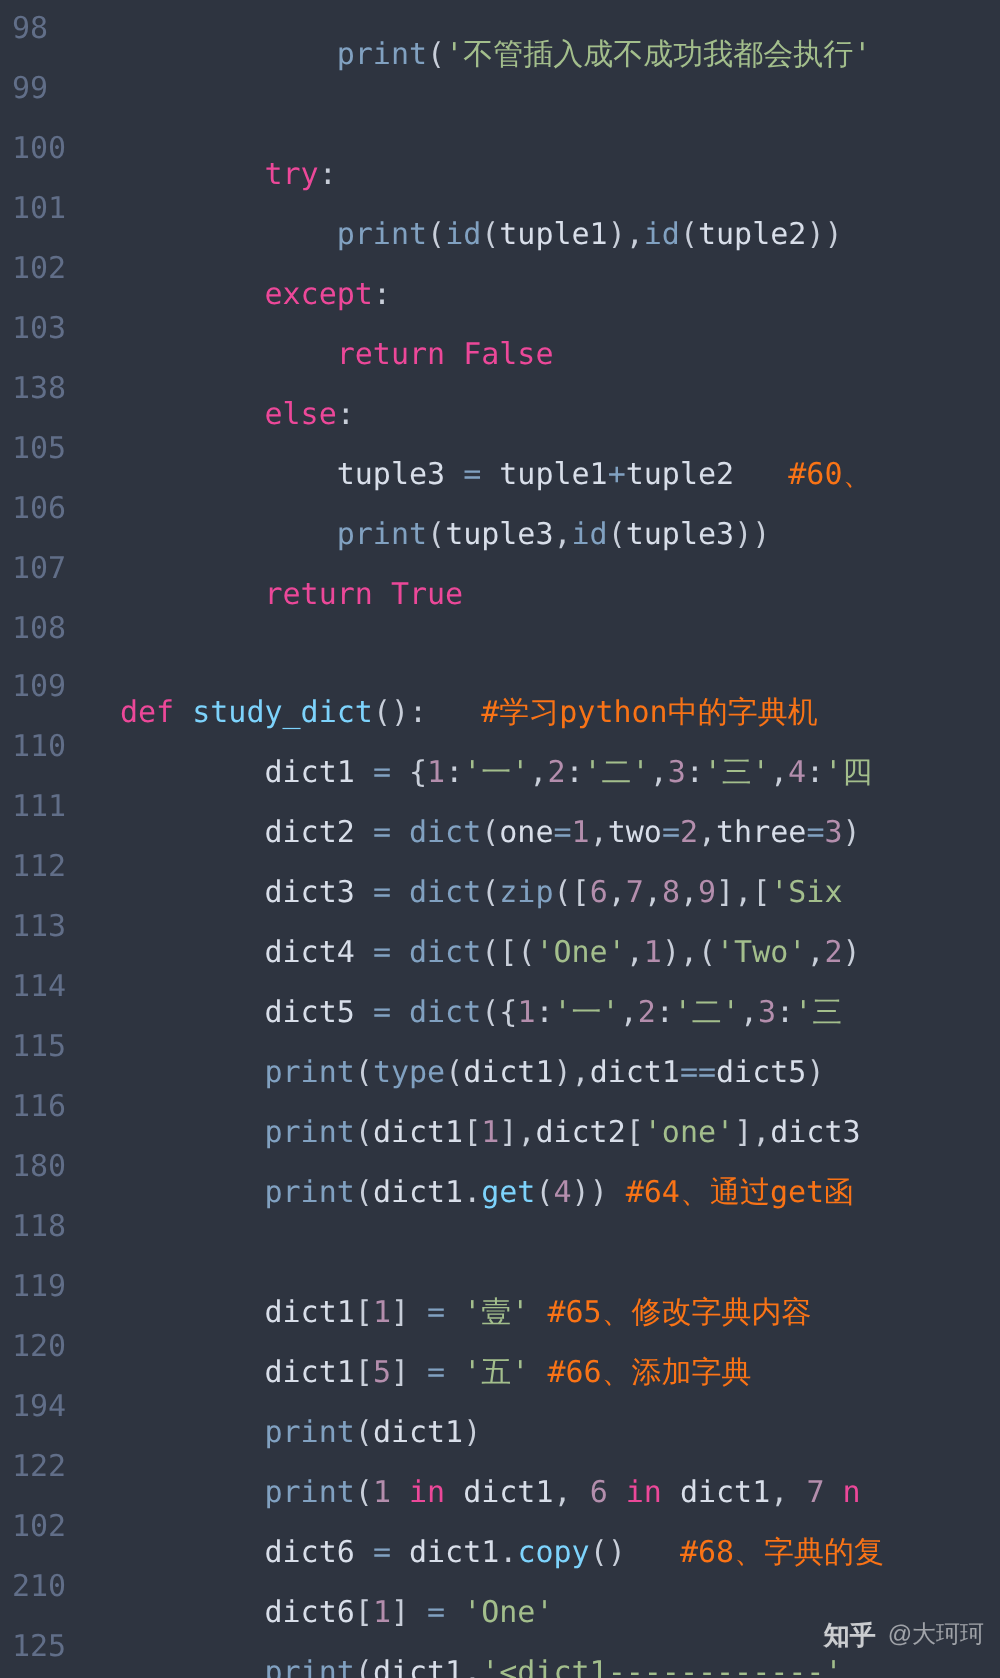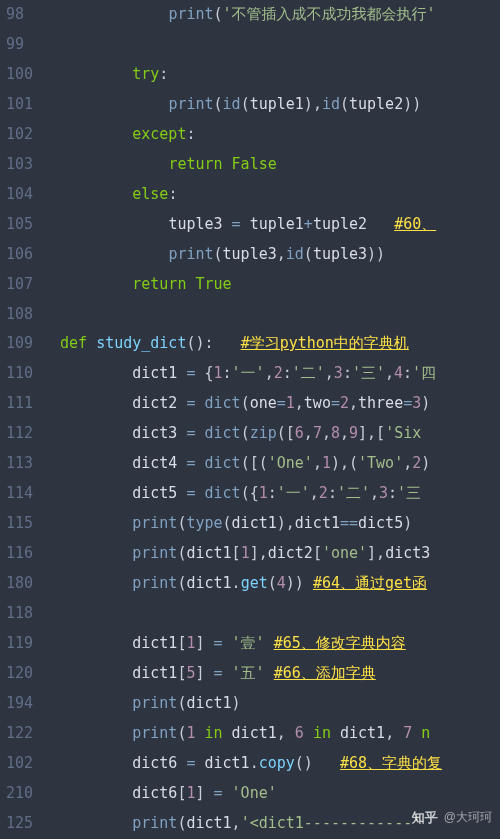--- a/index.html
+++ b/index.html
@@ -33,31 +33,32 @@
   }
   .gutter .ln {
     display: block;
     height: 29.96px;
   }
   .code {
     flex: 1;
     white-space: pre;
     overflow: hidden;
     padding-left: 6px;
+    margin-top: 13px;
   }
   .line {
     height: 29.96px;
     color: #c8ced9;
   }
-  .kw { color: #84cc16; }
+  .kw { color: #ec4899; }
   .fn { color: #7dd3fc; }
   .bn { color: #81a1c1; }
   .str { color: #a3be8c; }
   .num { color: #b48ead; }
-  .cm { color: #fde047; text-decoration: underline; }
+  .cm { color: #f97316; }
   .op { color: #81a1c1; }
   .pn { color: #c8ced9; }
   .id { color: #d8dee9; }
   .watermark {
     position: absolute;
     right: 8px;
     bottom: 6px;
     font-family: sans-serif;
     font-size: 12px;
     color: rgba(255,255,255,0.55);
@@ -75,21 +76,21 @@
 <body>
 
 <div class="editor">
   <div class="gutter">
       <span class="ln">98</span>
       <span class="ln">99</span>
       <span class="ln">100</span>
       <span class="ln">101</span>
       <span class="ln">102</span>
       <span class="ln">103</span>
-      <span class="ln">104</span>
+      <span class="ln">138</span>
       <span class="ln">105</span>
       <span class="ln">106</span>
       <span class="ln">107</span>
       <span class="ln">108</span>
       <span class="ln">109</span>
       <span class="ln">110</span>
       <span class="ln">111</span>
       <span class="ln">112</span>
       <span class="ln">113</span>
       <span class="ln">114</span>

